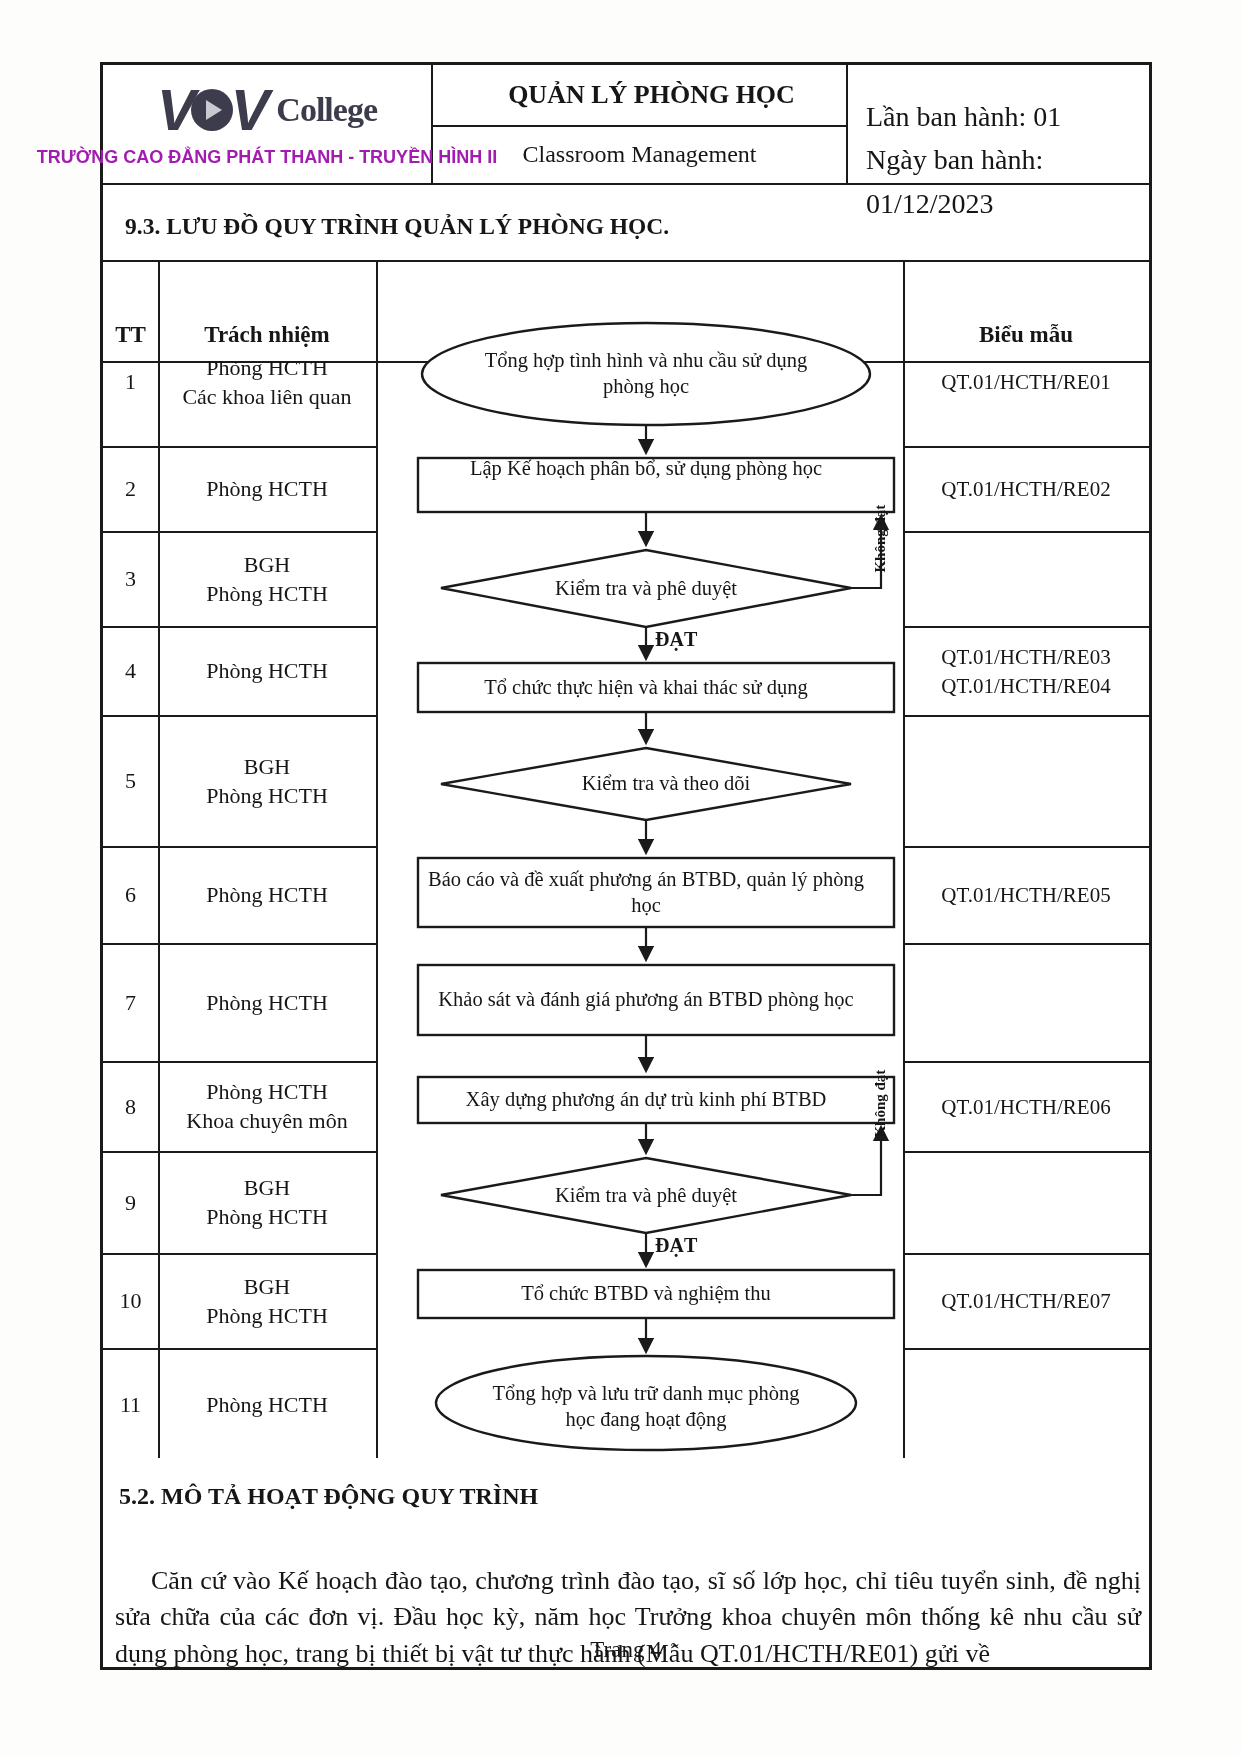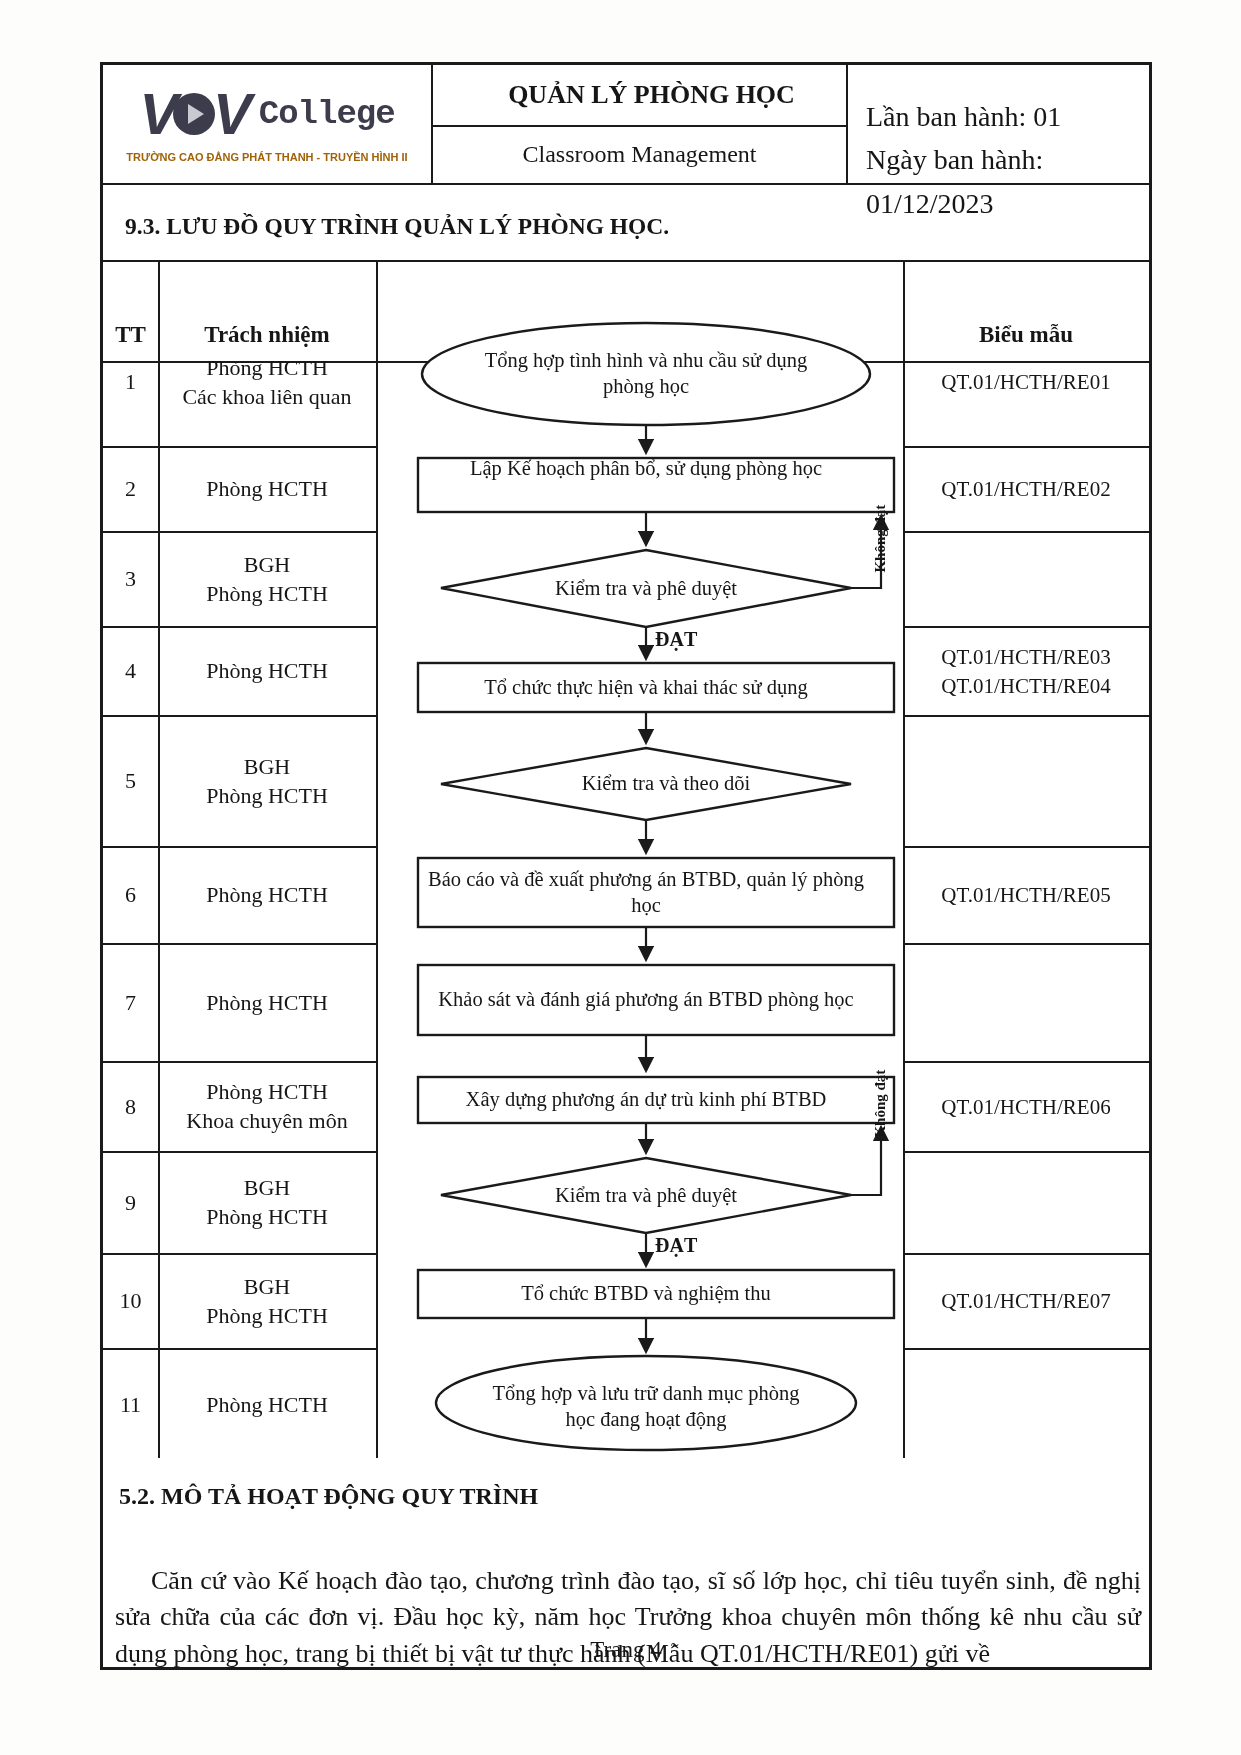--- a/index.html
+++ b/index.html
@@ -14,23 +14,23 @@
   .hdr { position:absolute; left:0; top:0; width:100%; height:120px; border-bottom:2px solid #1a1a1a; }
   .hdr-logo-cell { position:absolute; left:0; top:0; width:330px; height:100%; border-right:2px solid #1a1a1a;
                    display:flex; flex-direction:column; align-items:center; justify-content:center; }
   .logo-row { display:flex; align-items:center; color:#3c3c4c; }
   .vov-v { font-family:"Liberation Sans", sans-serif; font-weight:bold; font-style:italic;
            font-size:58px; line-height:1; letter-spacing:-3px; }
   .vov-circle { width:42px; height:42px; border-radius:50%; background:#3c3c4c; margin:0 -2px;
                 display:flex; align-items:center; justify-content:center; }
   .play-tri { width:0; height:0; border-left:16px solid #c9c9d2; border-top:10px solid transparent;
               border-bottom:10px solid transparent; margin-left:4px; }
-  .college { font-family:Liberation Mono, monospace; font-weight:bold; font-size:34px; margin-left:10px; letter-spacing:-1px; }
-  .logo-sub { font-family:"Liberation Sans", sans-serif; font-weight:bold; font-size:11px;
-              color:#a16207; margin-top:8px; white-space:nowrap; }
+  .college { font-family:Liberation Serif, serif; font-weight:bold; font-size:34px; margin-left:10px; letter-spacing:-1px; }
+  .logo-sub { font-family:"Liberation Sans", sans-serif; font-weight:bold; font-size:18px;
+              color:#a21caf; margin-top:8px; white-space:nowrap; }
   .hdr-title-cell { position:absolute; left:330px; top:0; width:415px; height:100%; border-right:2px solid #1a1a1a; }
   .hdr-title-top { height:62px; border-bottom:2px solid #1a1a1a; display:flex; align-items:center; justify-content:center;
                    font-weight:bold; font-size:26px;padding-left:24px; }
   .hdr-title-bottom { height:54px; display:flex; align-items:center; justify-content:center; font-size:24px; }
   .hdr-info-cell { position:absolute; left:747px; top:16px; right:0; height:100%; padding:14px 0 0 16px;
                    font-size:28px; line-height:1.55; }
 
   
   .sec1-title { position:absolute; left:22px; top:148px; font-weight:bold; font-size:23.5px; }
   .sec2-title { position:absolute; left:16px; top:1418px; font-weight:bold; font-size:24px; }

